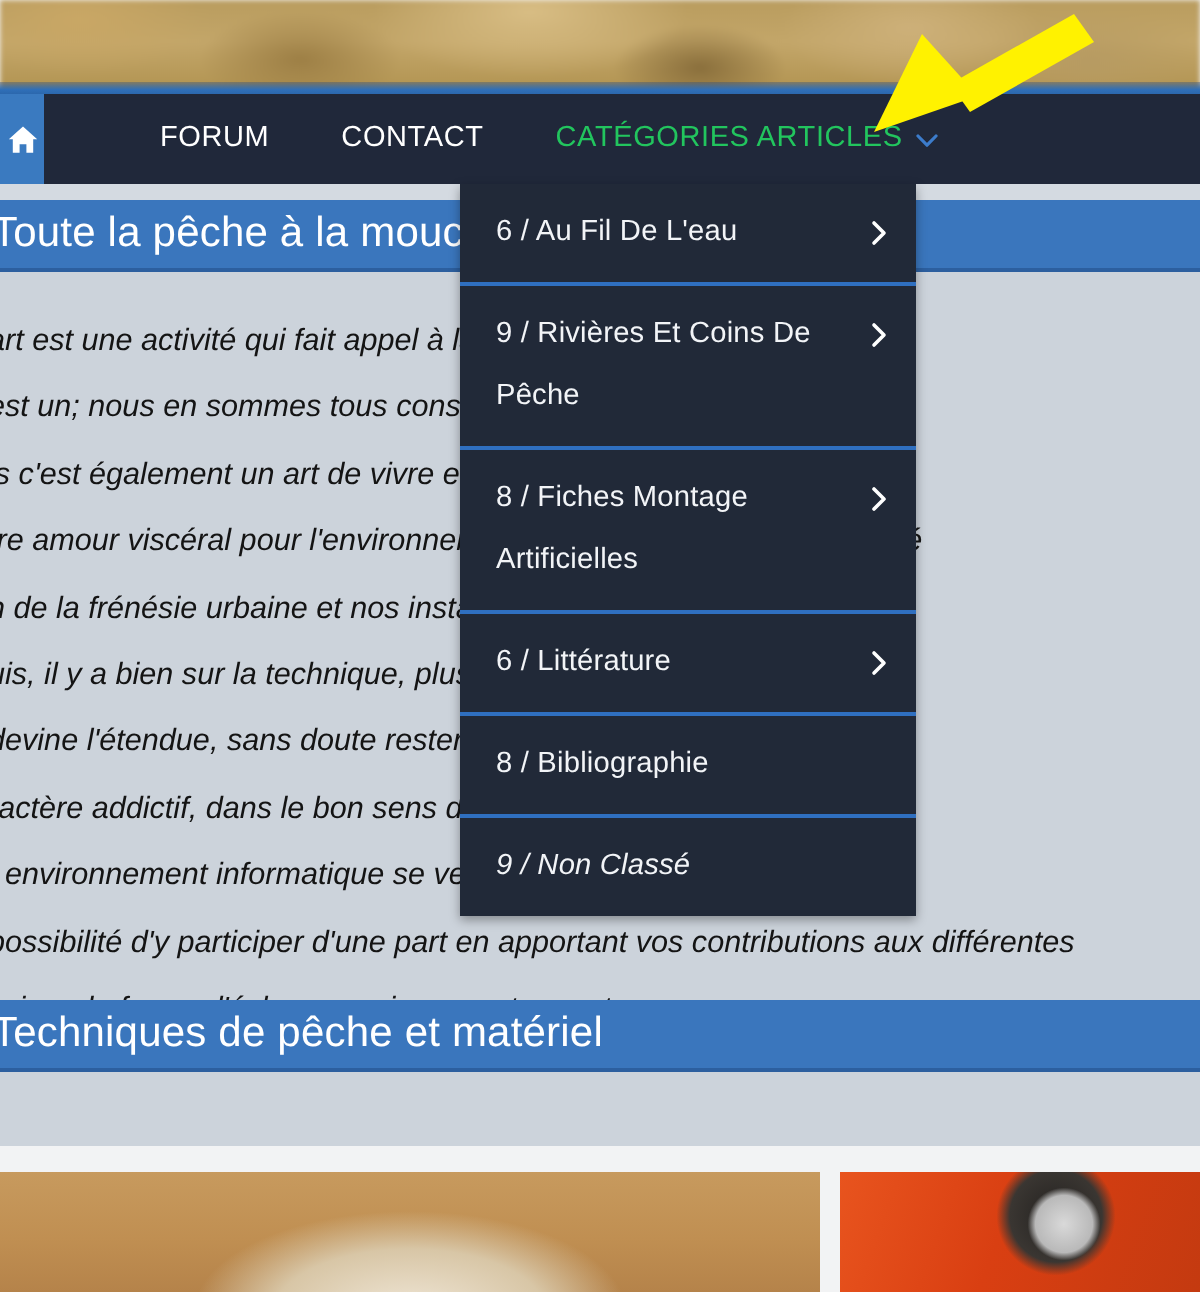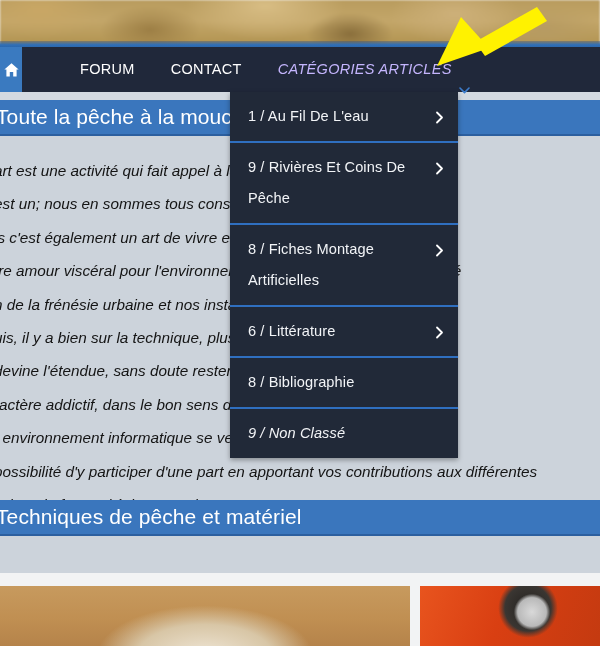--- a/index.html
+++ b/index.html
@@ -41,21 +41,21 @@
   .home-tab svg { display: block; }
   .nav-items {
     position: absolute; left: 22px; top: 0; height: 45px;
     display: flex; align-items: center; margin-left: 40px;
   }
   .nav-link {
     color: #ffffff; font-size: 14.5px; letter-spacing: .3px;
     padding: 0 18px; white-space: nowrap; cursor: pointer;
     line-height: 45px;
   }
-  .nav-link.accent { color: #c4b5fd; display: flex; align-items: center; gap: 7px; font-style: italic; }
+  .nav-link.accent { color: #22c55e; display: flex; gap: 7px; }
   .chev-down {
     width: 11px; height: 7px; display: inline-block; position: relative; top: 1px;
   }
 
   
   .annot-arrow { position: absolute; left: 425px; top: 4px; width: 130px; height: 80px;
                  pointer-events: none; }
 
   
   .page {
@@ -180,21 +180,21 @@
             <path d="M1 1 L5.5 5.6 L10 1" fill="none" stroke="#3c7ccb" stroke-width="1.6" stroke-linecap="round" stroke-linejoin="round"></path>
           </svg>
         </span>
       </span>
     </div>
   </div>
 
   <div class="dropdown">
 
     <div class="dd-item">
-      <span class="dd-label">1 / Au Fil De L'eau</span>
+      <span class="dd-label">6 / Au Fil De L'eau</span>
       <span class="dd-chev">
         <svg width="9" height="13" viewBox="0 0 9 13" aria-hidden="true">
             <path d="M2 1.5 L7 6.5 L2 11.5" fill="none" stroke="#ffffff" stroke-width="1.8" stroke-linecap="round" stroke-linejoin="round"></path>
           </svg>
       </span>
     </div>
 
 
     <div class="dd-item">
       <span class="dd-label">9 / Rivières Et Coins De Pêche</span>

